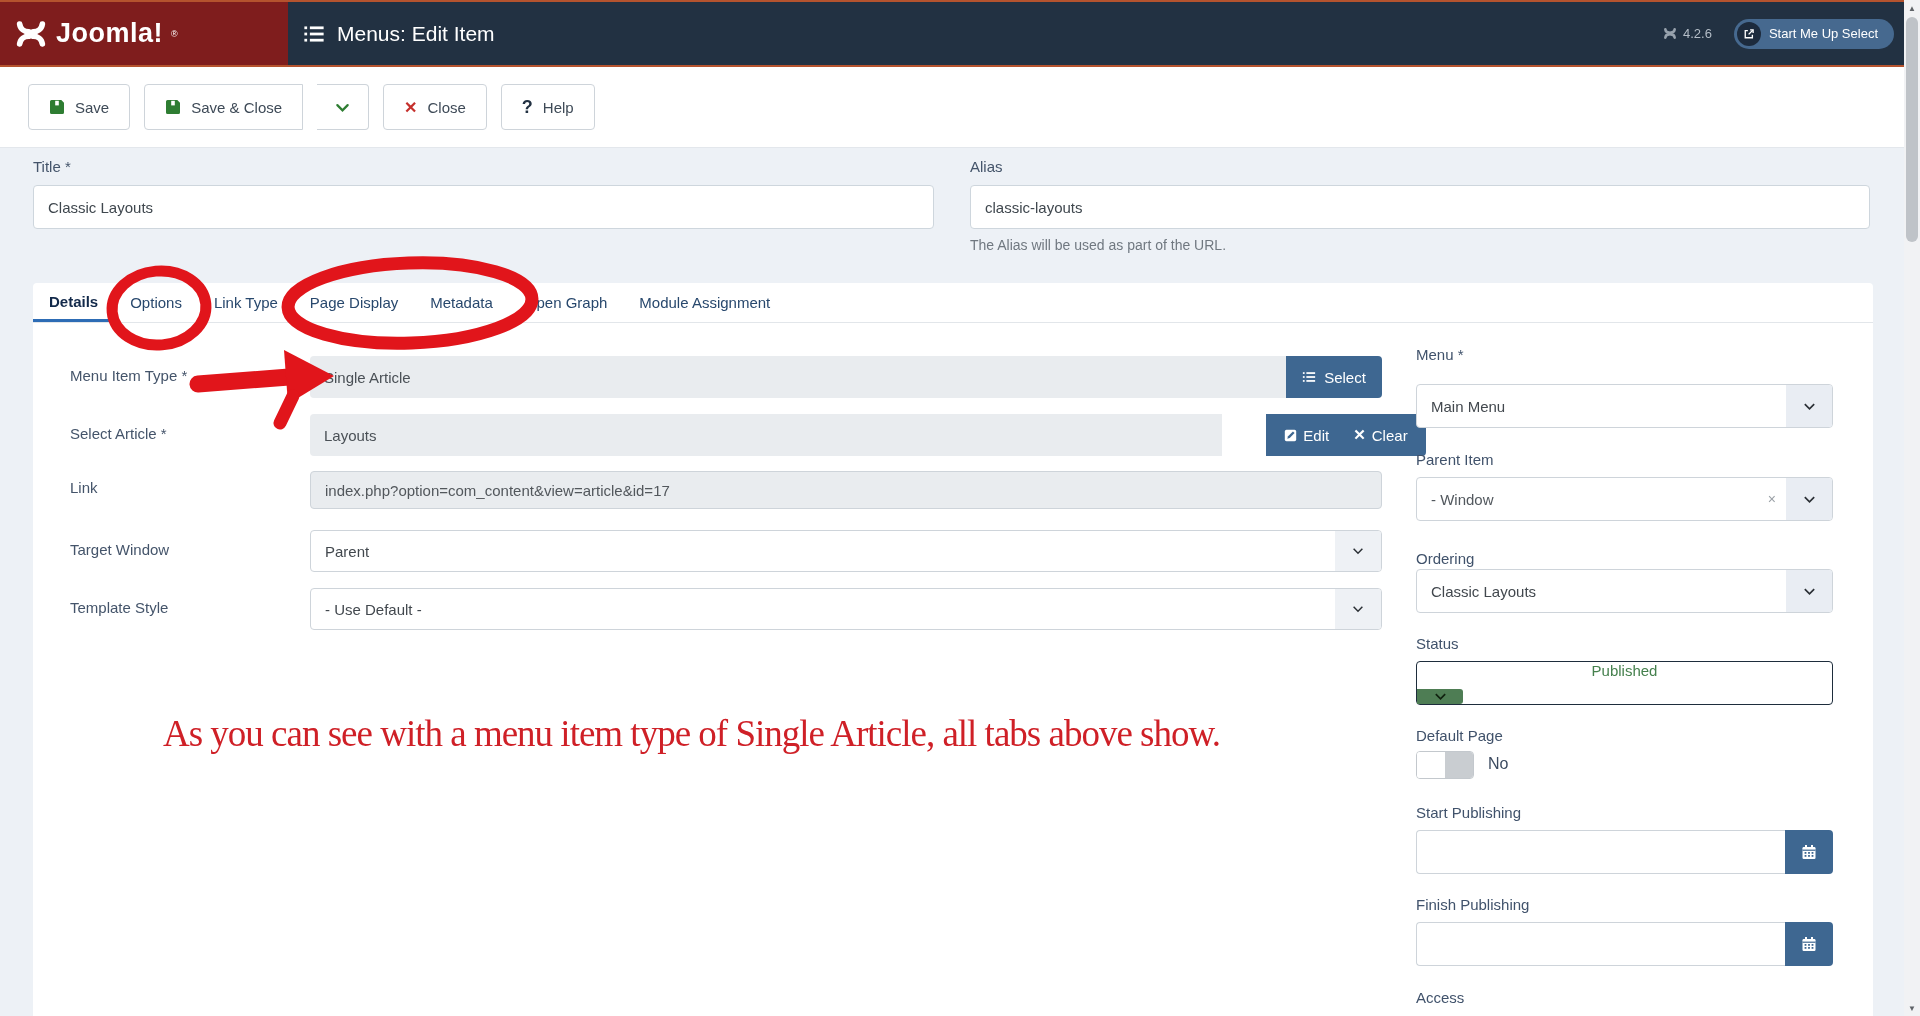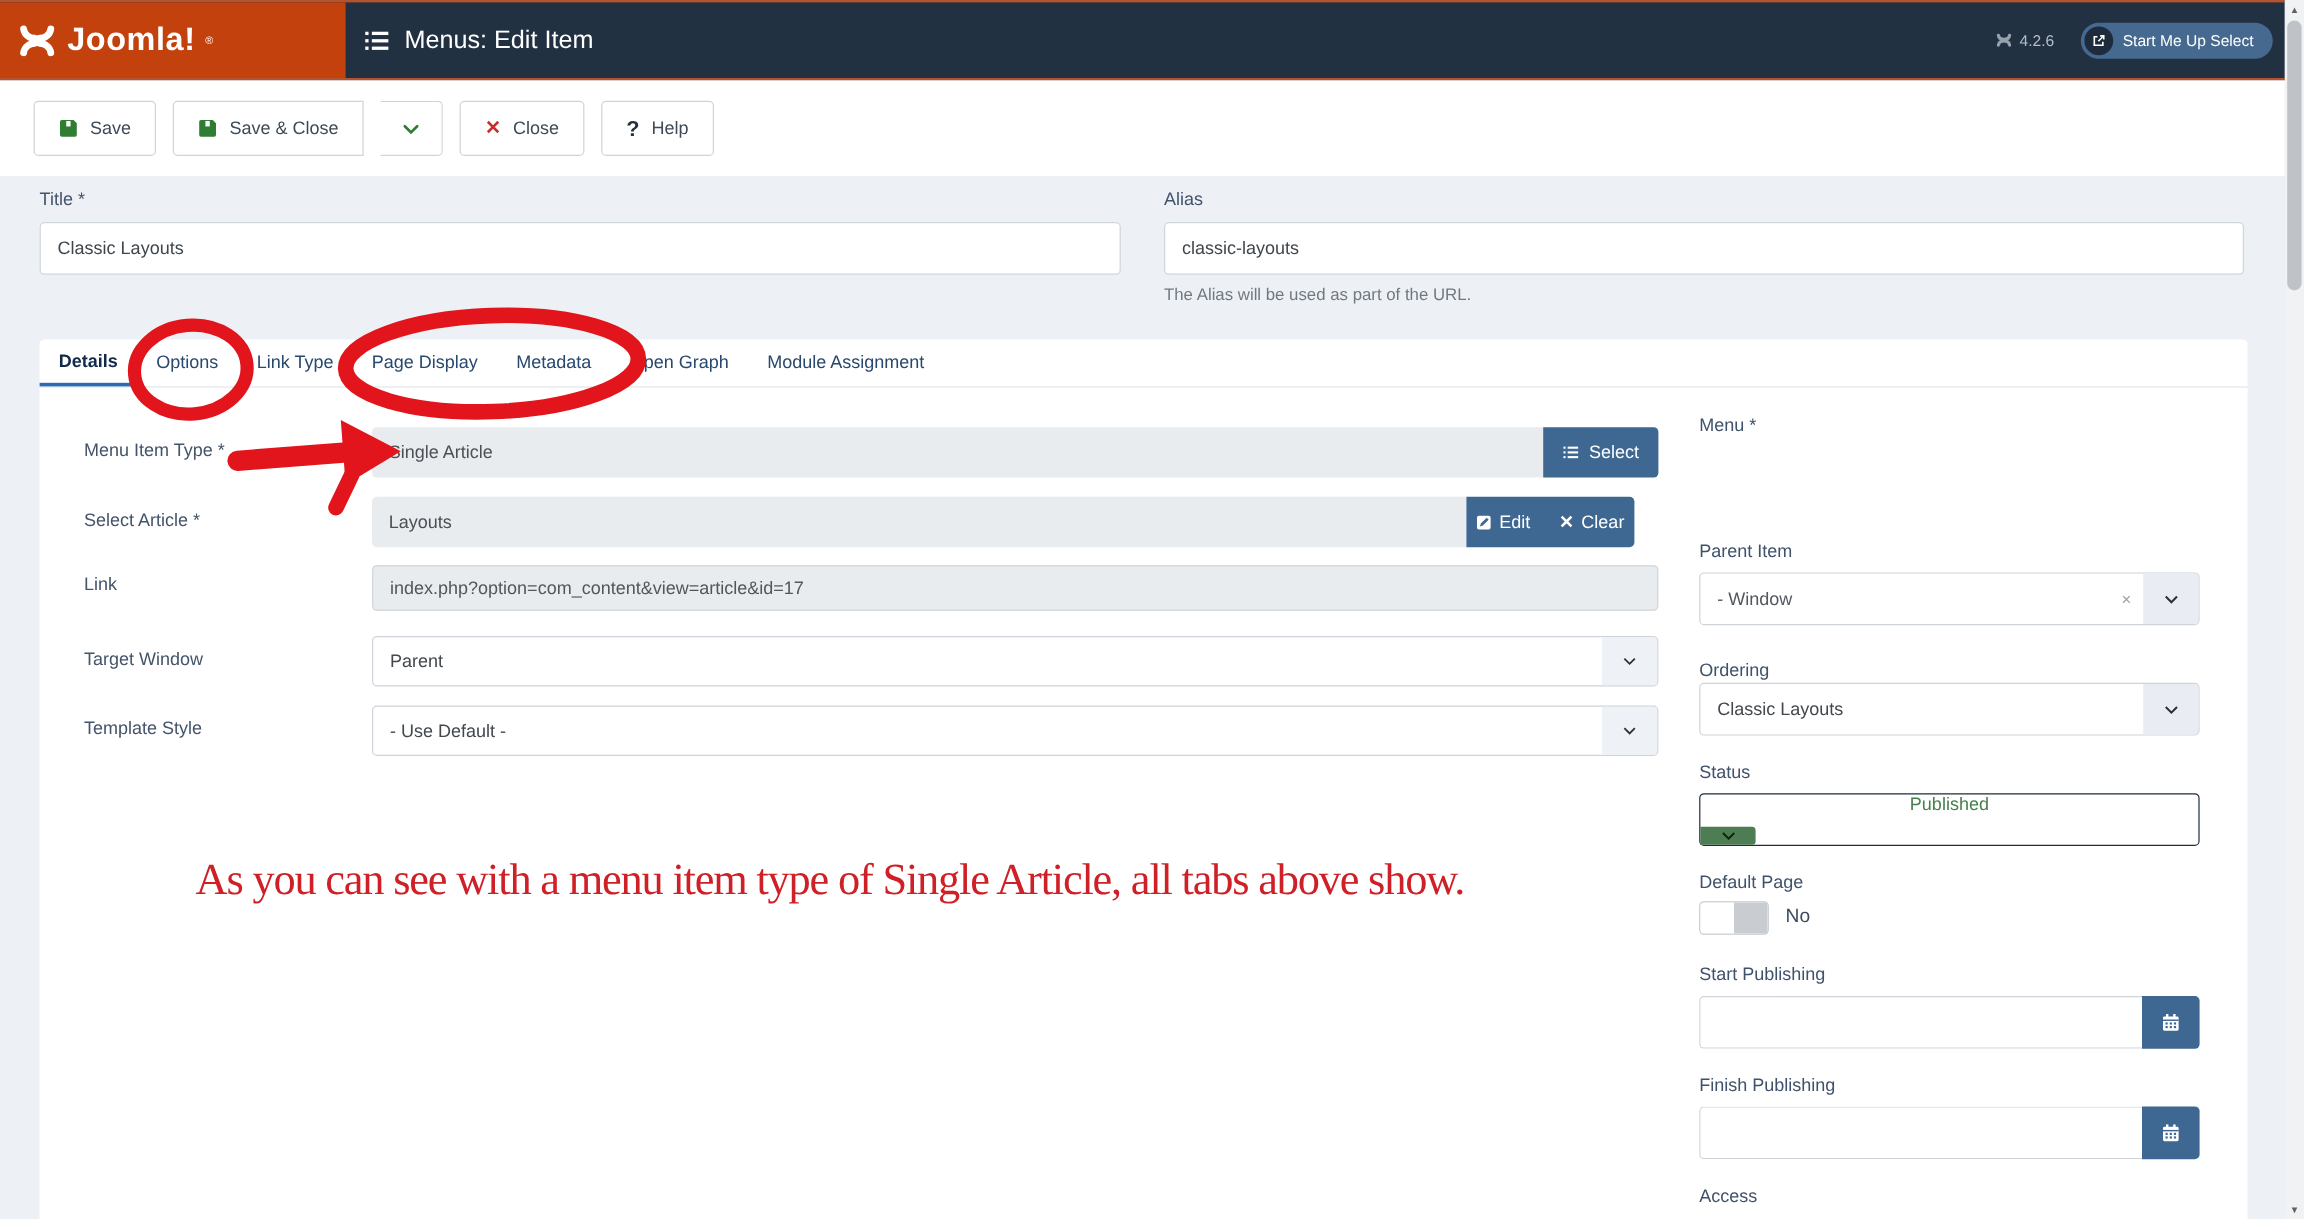--- a/index.html
+++ b/index.html
@@ -4,21 +4,21 @@
 <style>
   * { margin:0; padding:0; box-sizing:border-box; }
   html,body { width:1920px; height:1016px; overflow:hidden; }
   .page { position:relative; width:1920px; height:1016px; background:#edf1f6;
           font-family:"Liberation Sans", sans-serif; color:#3e4b5b; }
 
   
   .header { position:absolute; left:0; top:0; width:1904px; height:67px;
             background:#223142; border-top:2px solid #b5532e; border-bottom:2px solid #b5532e; }
   .header-left { position:absolute; left:0; top:0; width:288px; height:63px;
-                 background:#c2410c; display:flex; align-items:center; padding-left:14px; }
+                 background:#7f1d1d; display:flex; align-items:center; padding-left:14px; }
   .brand { display:flex; align-items:center; gap:8px; color:#fff; }
   .brand-text { font-size:27px; font-weight:bold; letter-spacing:.5px; }
   .brand-reg { font-size:9px; vertical-align:super; }
   .header-title { position:absolute; left:303px; top:0; height:63px; display:flex;
                   align-items:center; gap:12px; color:#fff; font-size:21px; }
   .header-right { position:absolute; right:10px; top:0; height:63px; display:flex;
                   align-items:center; gap:22px; }
   .version { display:flex; align-items:center; gap:6px; color:#b4bdc7; font-size:13px; }
   .smub { display:flex; align-items:center; gap:8px; background:#46698f; border:none;
           border-radius:16px; height:30px; padding:0 16px 0 3px; color:#fff; font-size:13px; cursor:pointer; }
@@ -221,21 +221,21 @@
             <rect x="5" y="7" width="10" height="2"></rect>
           <rect x="1" y="11.5" width="2" height="2"></rect>
             <rect x="5" y="11.5" width="10" height="2"></rect>
         </g>
       </svg>
       <span>Select</span>
     </button>
 
     <div class="row-label" style="top:142px">Select Article *</div>
     <div class="gray-field" style="left:277px; top:131px; width:912px; height:42px">Layouts</div>
-    <div class="blue-attach" style="left:1189px; top:131px; width:140px; height:42px; gap:0">
+    <div class="blue-attach" style="left:1233px; top:131px; width:160px; height:42px; gap:0">
       <button style="background:none;border:none;color:#fff;font-size:15px;display:flex;align-items:center;gap:6px;padding:0 12px;cursor:pointer">
         <svg width="13" height="13" viewBox="0 0 16 16">
           <rect x="1" y="1" width="14" height="14" rx="2" fill="#fff"></rect>
           <path d="M4 12l1-3 6-6 2 2-6 6z" fill="#3e6791"></path>
         </svg>
         <span>Edit</span>
       </button>
       <button style="background:none;border:none;color:#fff;font-size:15px;display:flex;align-items:center;gap:6px;padding:0 12px;cursor:pointer">
         <span style="font-weight:bold">✕</span>
         <span>Clear</span>
@@ -259,20 +259,28 @@
     <div class="sel" style="left:277px; top:305px; width:1072px; height:42px">
       <span class="sel-text">- Use Default -</span>
       <span class="sel-caret">
         <svg width="14" height="14" viewBox="0 0 16 16">
             <path d="M3 5.5L8 10.5l5-5" stroke="#2b3035" stroke-width="1.7" fill="none"></path>
           </svg>
       </span>
     </div>
 
     <div class="sb-label" style="top:63px">Menu *</div>
+    <div class="sel sb-sel" style="top:101px">
+      <span class="sel-text">Main Menu</span>
+      <span class="sel-caret" style="background:#e9edf3">
+        <svg width="15" height="15" viewBox="0 0 16 16">
+            <path d="M3 5.5L8 10.5l5-5" stroke="#2b3035" stroke-width="1.8" fill="none"></path>
+          </svg>
+      </span>
+    </div>
 
     <div class="sb-label" style="top:168px">Parent Item</div>
     <div class="sel sb-sel" style="top:194px">
       <span class="sel-text" style="color:#52585e">- Window</span>
       <span class="choices-x">×</span>
       <span class="sel-caret" style="background:#e9edf3">
         <svg width="15" height="15" viewBox="0 0 16 16">
             <path d="M3 5.5L8 10.5l5-5" stroke="#2b3035" stroke-width="1.8" fill="none"></path>
           </svg>
       </span>

